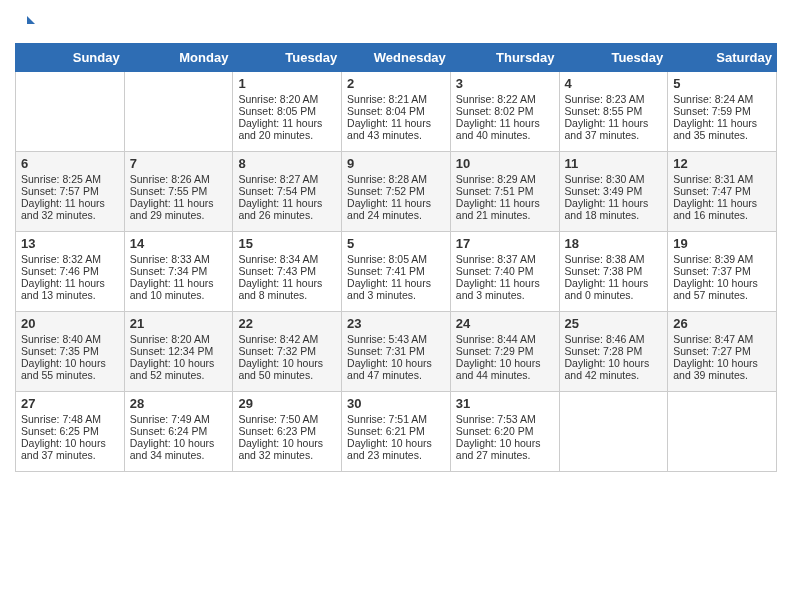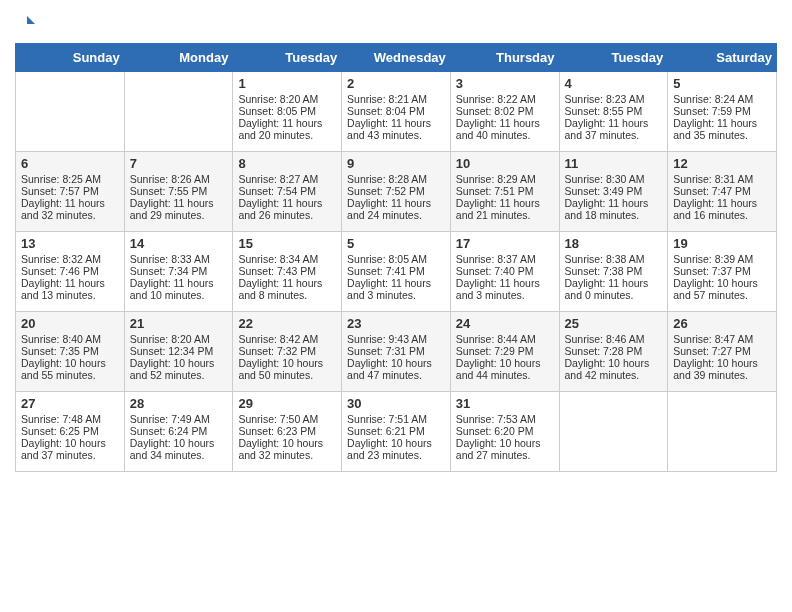--- a/index.html
+++ b/index.html
@@ -254,21 +254,21 @@
           <div>Daylight: 10 hours and 52 minutes.</div>
         </td>
         <td>
           <span class="day-num">22</span>
           <div>Sunrise: 8:42 AM</div>
           <div>Sunset: 7:32 PM</div>
           <div>Daylight: 10 hours and 50 minutes.</div>
         </td>
         <td>
           <span class="day-num">23</span>
-          <div>Sunrise: 9:43 AM</div>
+          <div>Sunrise: 5:43 AM</div>
           <div>Sunset: 7:31 PM</div>
           <div>Daylight: 10 hours and 47 minutes.</div>
         </td>
         <td>
           <span class="day-num">24</span>
           <div>Sunrise: 8:44 AM</div>
           <div>Sunset: 7:29 PM</div>
           <div>Daylight: 10 hours and 44 minutes.</div>
         </td>
         <td>

